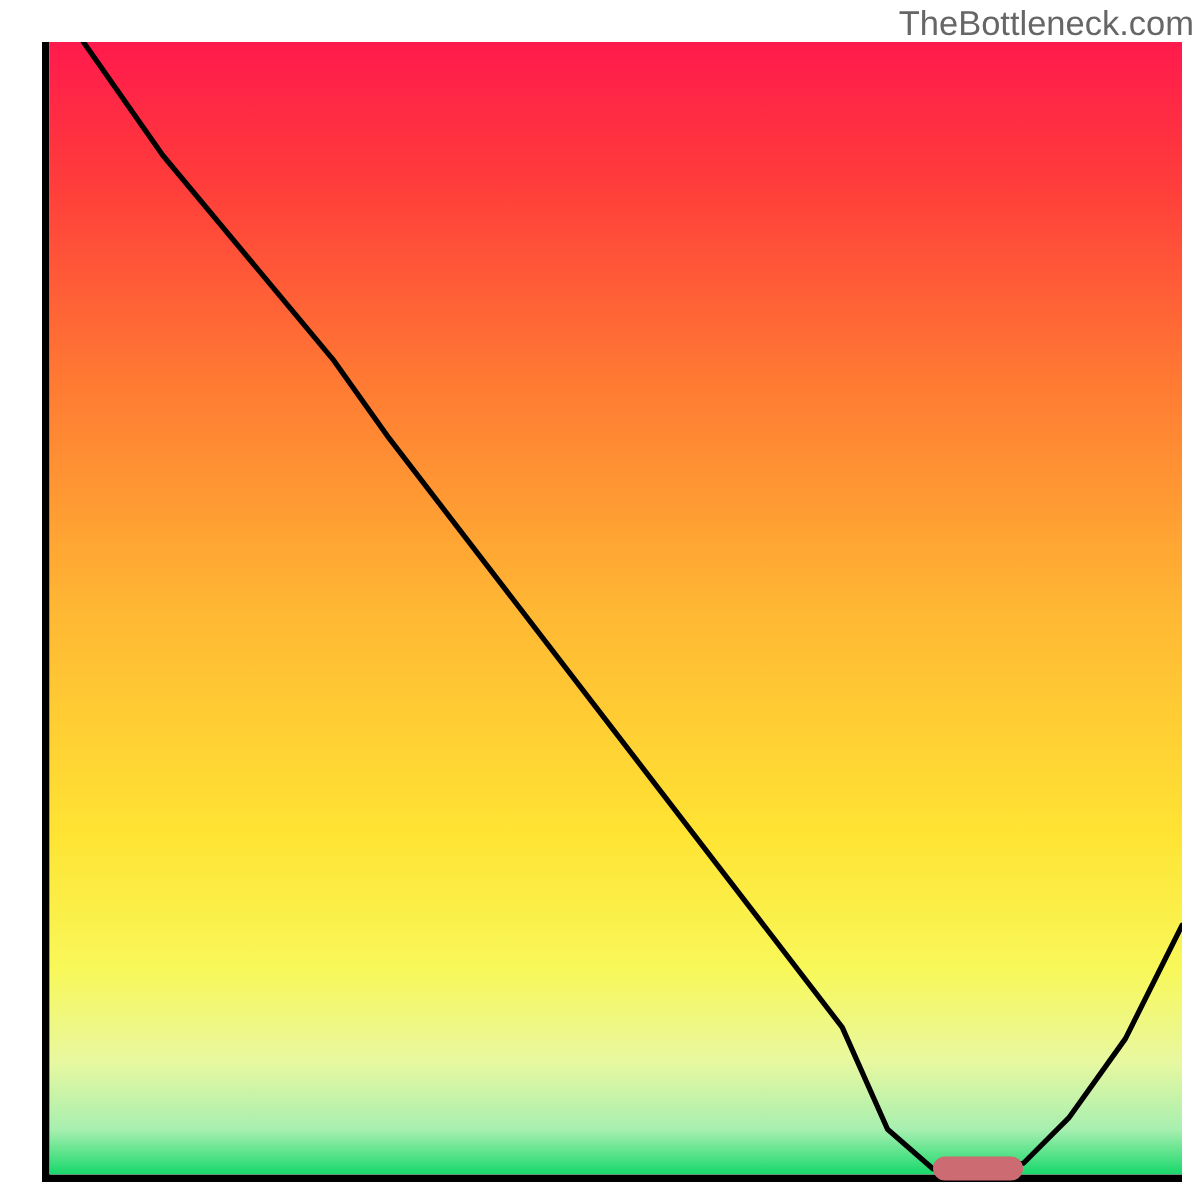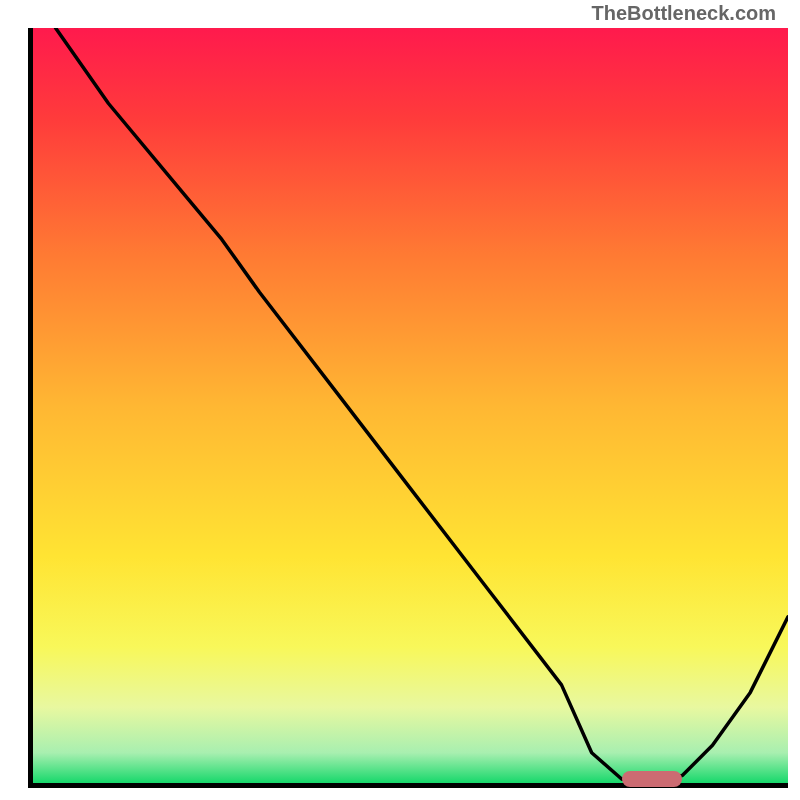--- a/index.html
+++ b/index.html
@@ -11,24 +11,24 @@
     font-family: Arial, sans-serif;
   }
   .container {
     width: 800px;
     height: 800px;
     position: relative;
   }
   .watermark {
     position: absolute;
     top: 2px;
-    right: 24px;
-    font-size: 20px;
+    right: 4px;
+    font-size: 23px;
     color: #666;
-    font-weight: 700;
+    font-weight: 400;
   }
   .plot-area {
     position: absolute;
     left: 28px;
     top: 28px;
     width: 760px;
     height: 760px;
     border-left: 5px solid #000;
     border-bottom: 5px solid #000;
     box-sizing: border-box;

